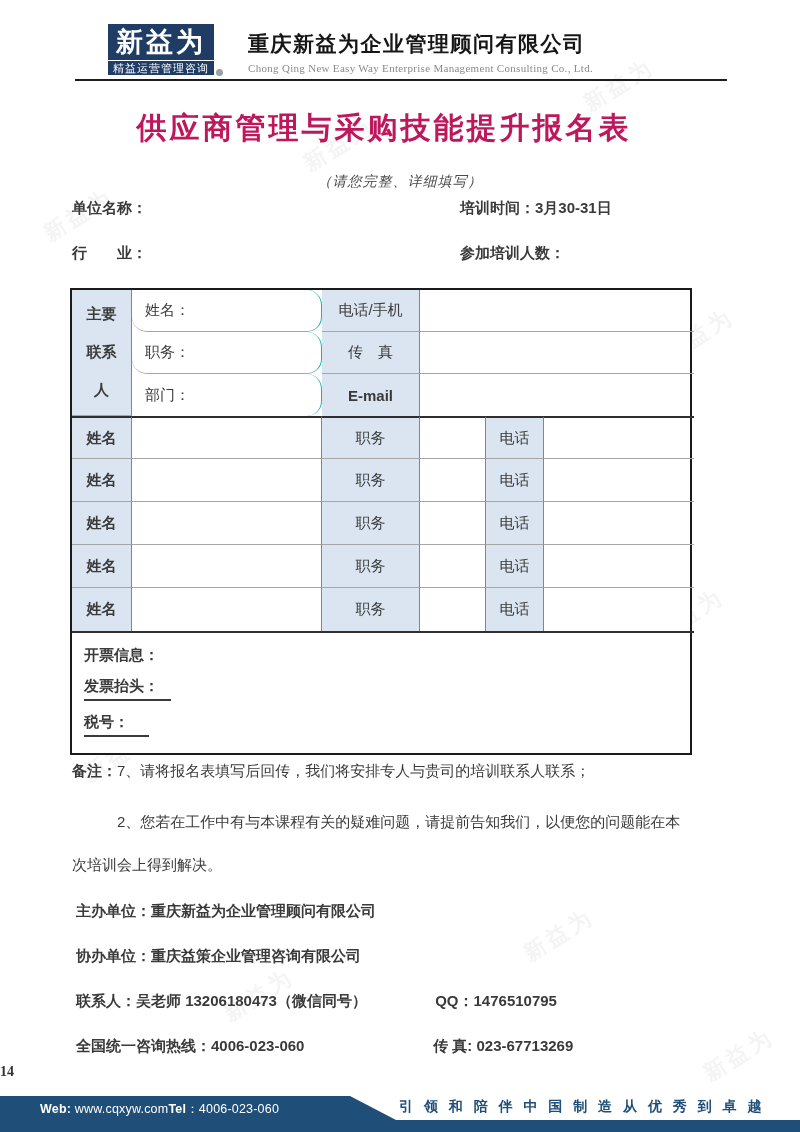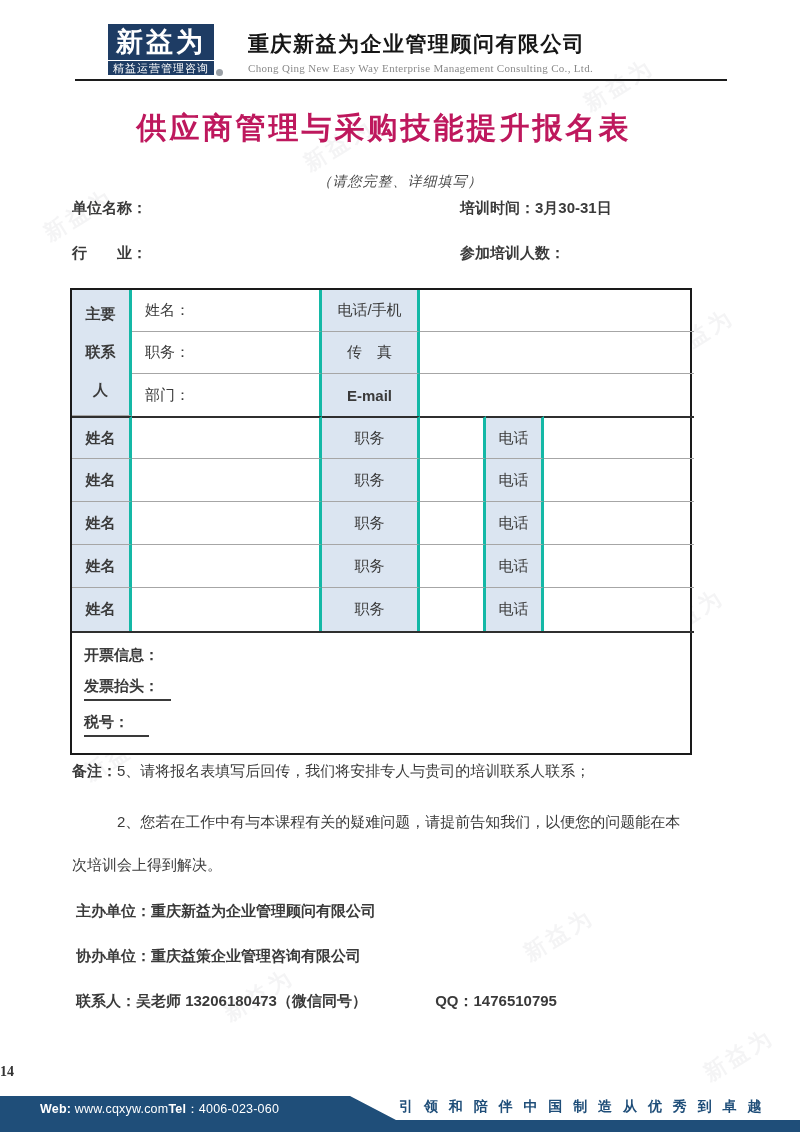--- a/index.html
+++ b/index.html
@@ -69,29 +69,29 @@
   .reg-table {
     position:absolute; top:288px; left:70px;
     width:622px;
     border:2px solid #1a1a1a;
     display:grid;
     grid-template-columns:60px 190px 98px 66px 58px 150px;
     grid-template-rows:42px 42px 42px 43px 43px 43px 43px 43px 122px;
     background:#fff;
   }
   .cell {
-    border-right:3px solid #14b8a6;
+    border-right:1px solid #14b8a6;
     border-bottom:1px solid #a6a6a6;
     display:flex; align-items:center;
     font-size:15px; color:#3a3a3a;
     overflow:hidden;
   }
   .blue { background:#dbe5f1; }
   .center { justify-content:center; }
-  .pad { padding-left:13px; }
+  .pad { padding-left:13px;border-radius:15px; }
   .bold { font-weight:bold; }
   .no-r { border-right:none; }
   .no-b { border-bottom:none; }
   .thick-t { border-top:2px solid #2f2f2f; }
   .cA {
     grid-row:1 / span 3; grid-column:1;
     flex-direction:column; justify-content:space-around;
     font-weight:bold; padding:6px 0;
   }
   .span3 { grid-column:4 / span 3; }
@@ -239,32 +239,36 @@
   <div class="cell no-r no-b" style="grid-row:8;grid-column:6"></div>
 
   <div class="cell billing no-r no-b thick-t" style="grid-row:9">
     <span>开票信息：</span>
     <span class="u-line ext-10">发票抬头：</span>
     <span class="u-line ext-18">税号：</span>
   </div>
 </div>
 
 <div class="remarks">
-  <p><b>备注：</b><span>5、请将报名表填写后回传，我们将安排专人与贵司的培训联系人联系；</span></p>
+  <p><b>备注：</b><span>7、请将报名表填写后回传，我们将安排专人与贵司的培训联系人联系；</span></p>
   <p class="p2">2、您若在工作中有与本课程有关的疑难问题，请提前告知我们，以便您的问题能在本</p>
   <p class="p3">次培训会上得到解决。</p>
 </div>
 
 <div class="contacts">
   <p>主办单位：重庆新益为企业管理顾问有限公司</p>
   <p>协办单位：重庆益策企业管理咨询有限公司</p>
   <p>
     <span class="c-left-355">联系人：吴老师 13206180473（微信同号）</span>
     <span>QQ：1476510795</span>
   </p>
+  <p>
+    <span class="c-left-353">全国统一咨询热线：4006-023-060</span>
+    <span>传 真: 023-67713269</span>
+  </p>
 </div>
 
 <div class="pageno">14</div>
 
 <div class="footer">
   <div class="footer-shape"></div>
   <div class="footer-web"><b>Web:</b><span> www.cqxyw.com</span><b>Tel</b><span>：4006-023-060</span></div>
   <div class="footer-slogan">引 领 和 陪 伴 中 国 制 造 从 优 秀 到 卓 越</div>
 </div>
 

